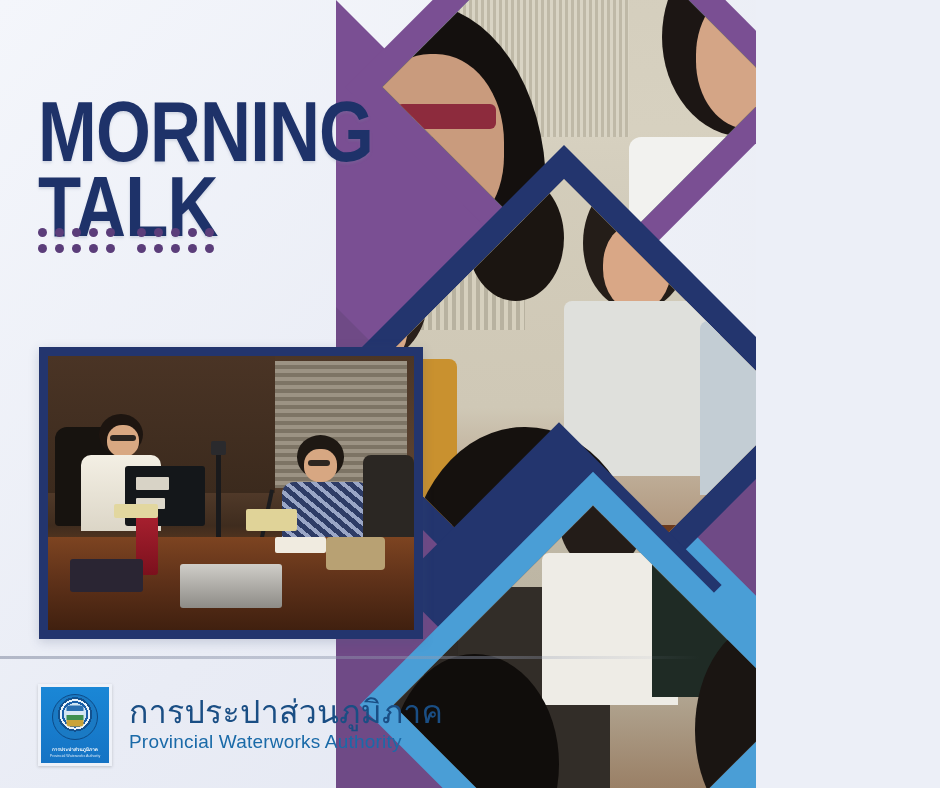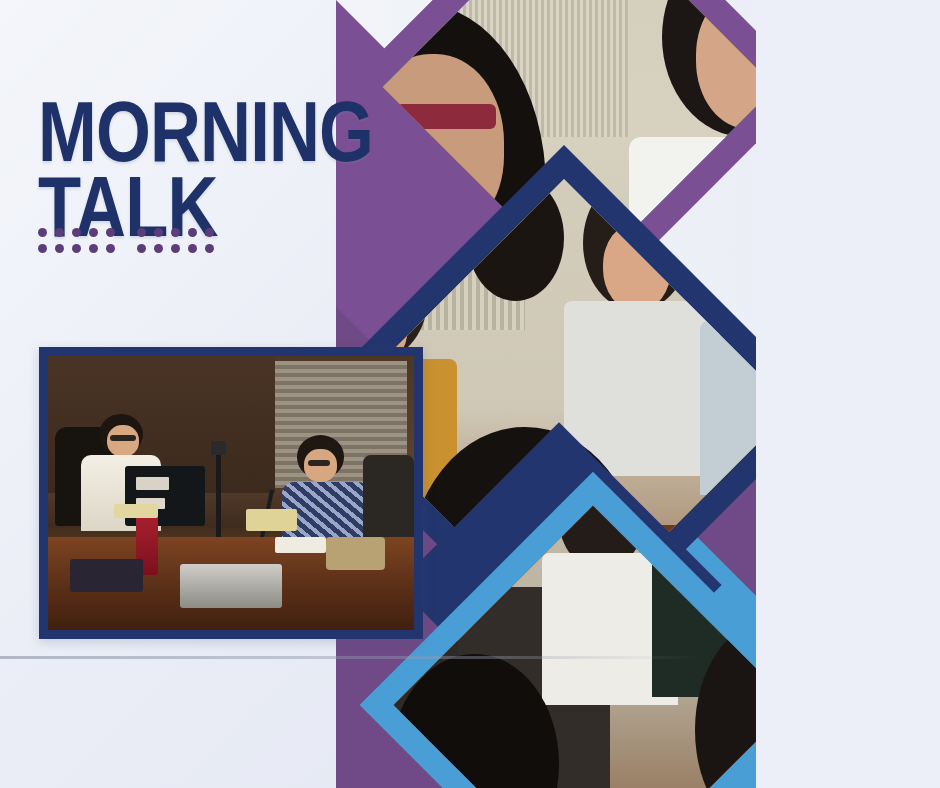--- a/index.html
+++ b/index.html
@@ -424,14 +424,25 @@
         <div class="slab" style="left:54%;top:56%;width:14%;height:8%;background:#e0d398;border-radius:2px;"></div>
         <div class="slab" style="left:18%;top:54%;width:12%;height:5%;background:#e2d79f;border-radius:2px;"></div>
         <div class="slab" style="left:62%;top:66%;width:14%;height:6%;background:#f0ebe0;border-radius:2px;"></div>
         <div class="slab" style="left:76%;top:66%;width:16%;height:12%;background:#b8a173;border-radius:4px;"></div>
       </div>
     </div>
   </div>
 
   <div class="divider"></div>
 
+  <div class="footer">
+    <div class="logo-box">
+      <div class="logo-seal"></div>
+      <div class="logo-cap-th">การประปาส่วนภูมิภาค</div>
+      <div class="logo-cap-en">Provincial Waterworks Authority</div>
+    </div>
+    <div>
+      <div class="brand-th">การประปาส่วนภูมิภาค</div>
+      <div class="brand-en">Provincial Waterworks Authority</div>
+    </div>
+  </div>
 
 </div>
 
 </body></html>

